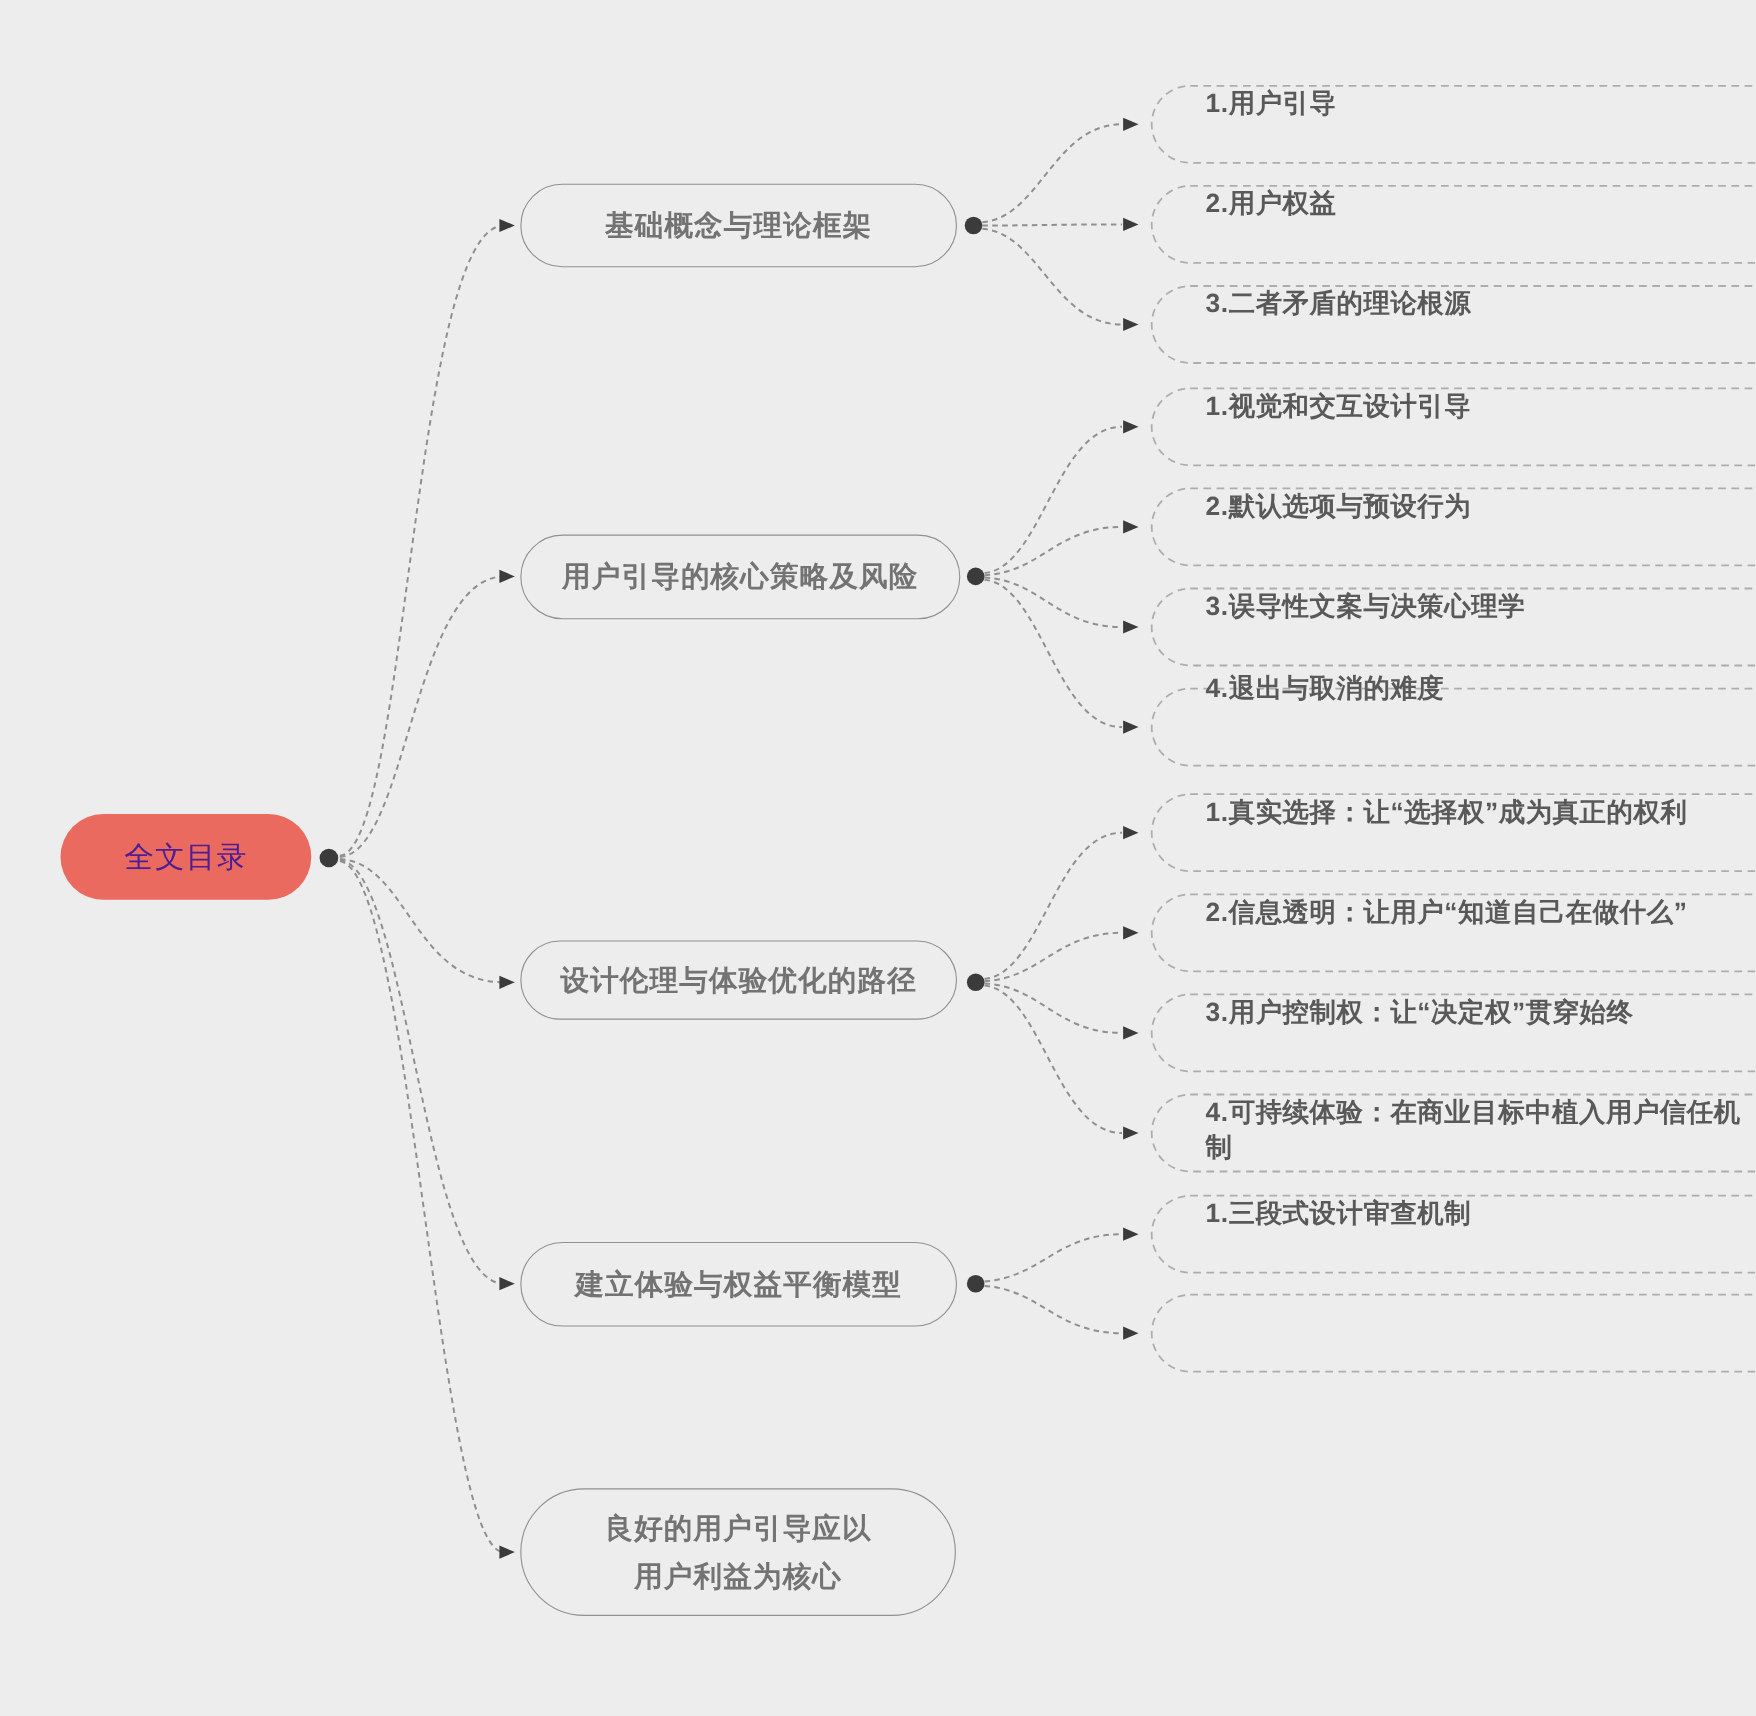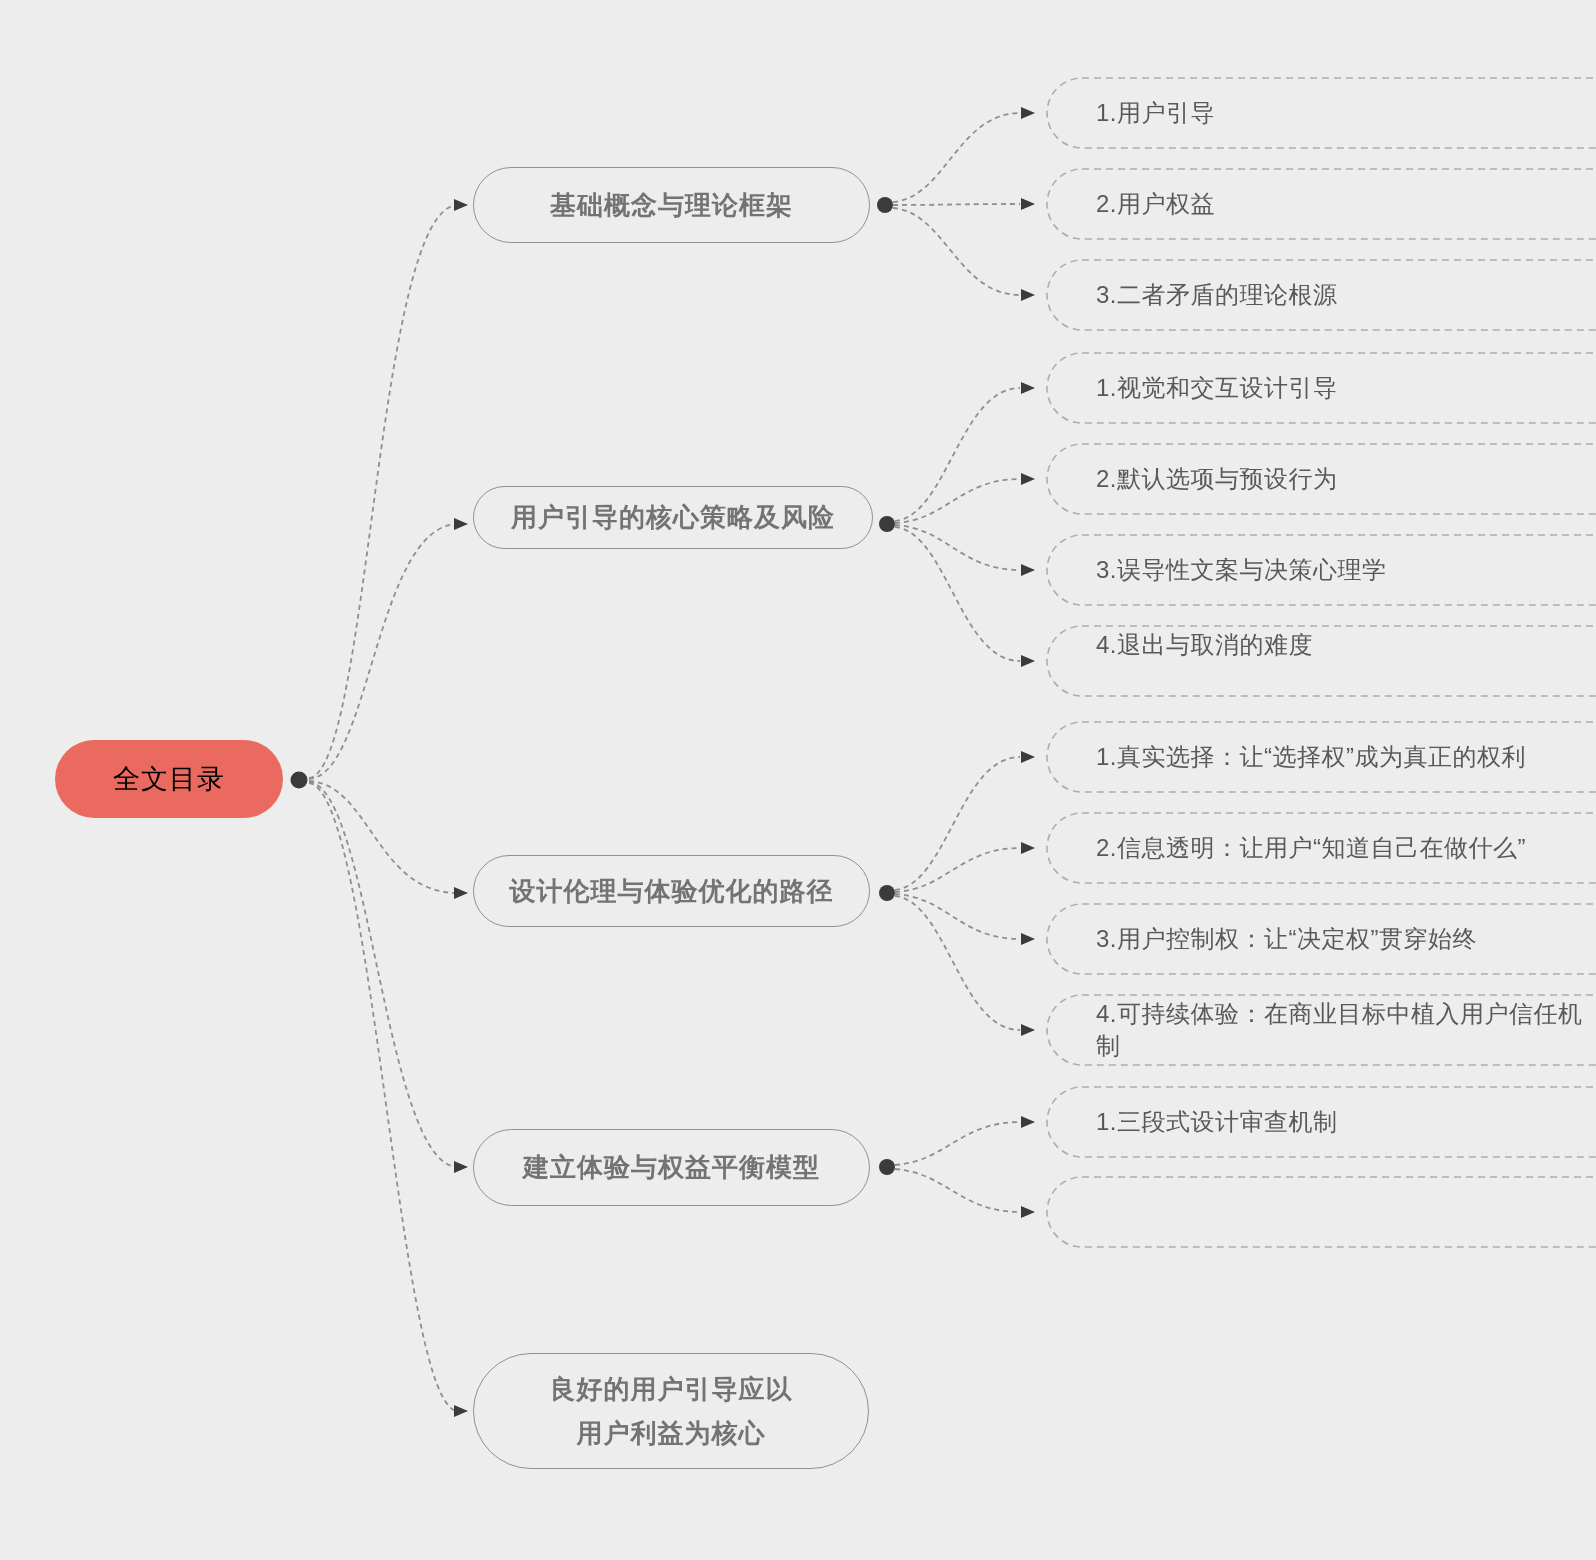--- a/index.html
+++ b/index.html
@@ -15,34 +15,34 @@
   .childbox{fill:none;stroke:#adadad;stroke-width:1.6;stroke-dasharray:7 5;}
   .dot{fill:#3b3b3b;}
   .arrow{fill:#3b3b3b;stroke:none;}
   .node{
     position:absolute;z-index:2;
     display:flex;align-items:center;justify-content:center;
     box-sizing:border-box;border-radius:60px;
   }
   .root{
     background:#ea6a5f;
-    color:#000000;font-size:27px;font-weight:500;letter-spacing:1px;
+    color:#4c1d95;font-size:27px;font-weight:500;letter-spacing:1px;
   }
   .branch{
     border:1.5px solid #909090;
     background:transparent;
     color:#737373;font-size:26px;font-weight:700;letter-spacing:1px;
     text-align:center;line-height:1.7;
   }
   .child{
     position:absolute;z-index:2;
     left:1046px;width:548px;height:70px;
-    display:flex;align-items:center;
+    display:flex;align-items:flex-start;
     box-sizing:border-box;padding-left:50px;
-    color:#595959;font-size:24px;font-weight:400;letter-spacing:0.5px;
+    color:#595959;font-size:24px;font-weight:700;letter-spacing:0.5px;
     background:transparent;
   }
 </style>
 </head>
 <body>
 
 <div id="canvas">
 
   <svg id="links" width="1596" height="1560" viewBox="0 0 1596 1560">
 
@@ -118,21 +118,21 @@
   </svg>
 
   <div class="node root" style="left:55px;top:740px;width:228px;height:78px;">
     <span>全文目录</span>
   </div>
 
   <div class="node branch" style="left:473px;top:167px;width:397px;height:76px;">
     <span>基础概念与理论框架</span>
   </div>
 
-  <div class="node branch" style="left:473px;top:486px;width:400px;height:63px;">
+  <div class="node branch" style="left:473px;top:486px;width:400px;height:77px;">
     <span>用户引导的核心策略及风险</span>
   </div>
 
   <div class="node branch" style="left:473px;top:855px;width:397px;height:72px;text-align:center;">
     <span>设计伦理与体验优化的路径</span>
   </div>
 
   <div class="node branch" style="left:473px;top:1129px;width:397px;height:77px;">
     <span>建立体验与权益平衡模型</span>
   </div>

